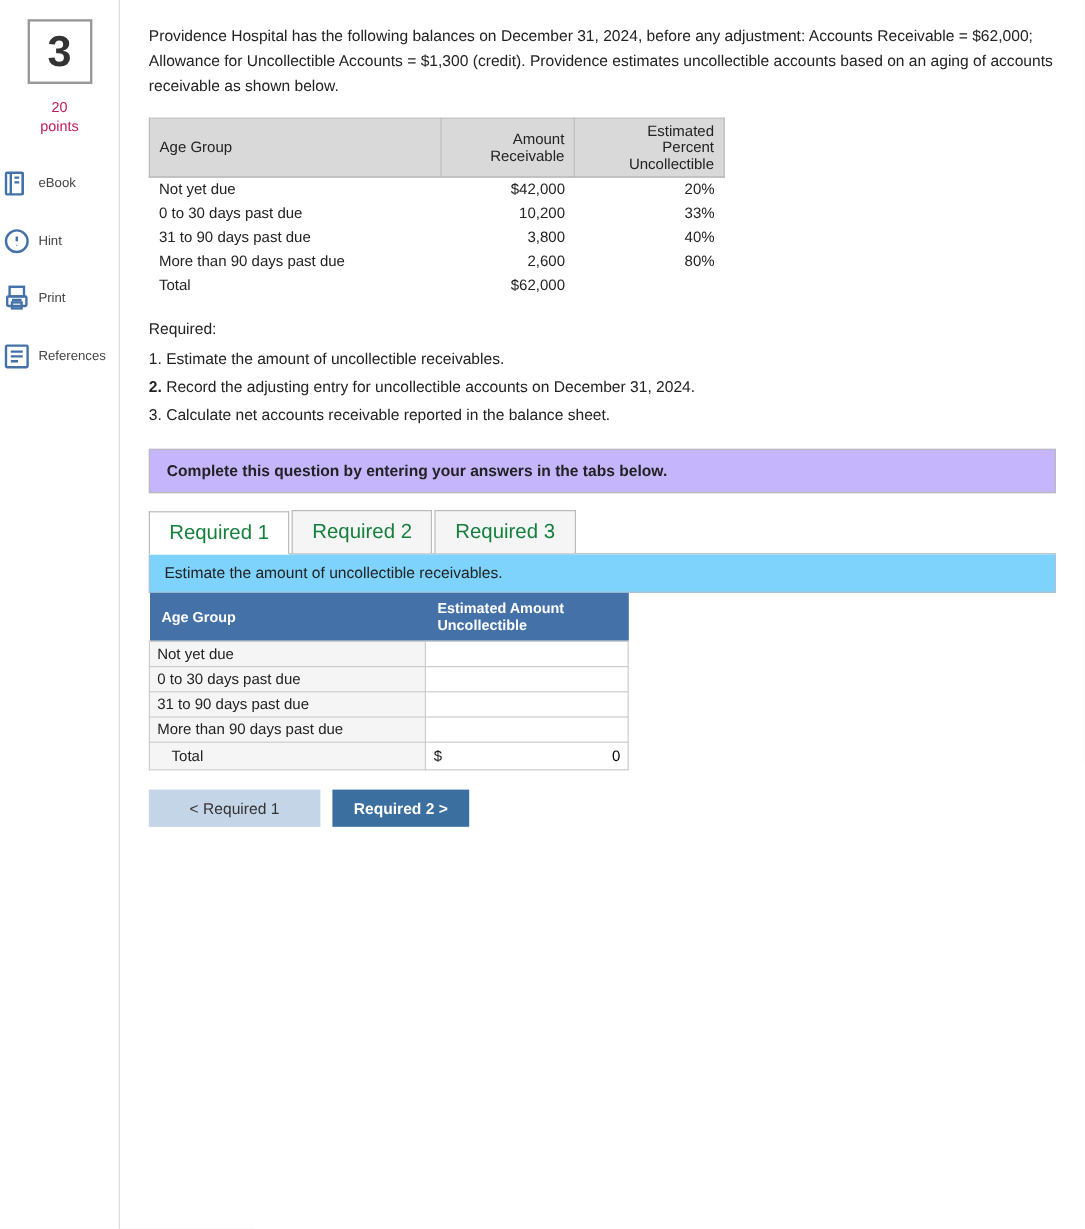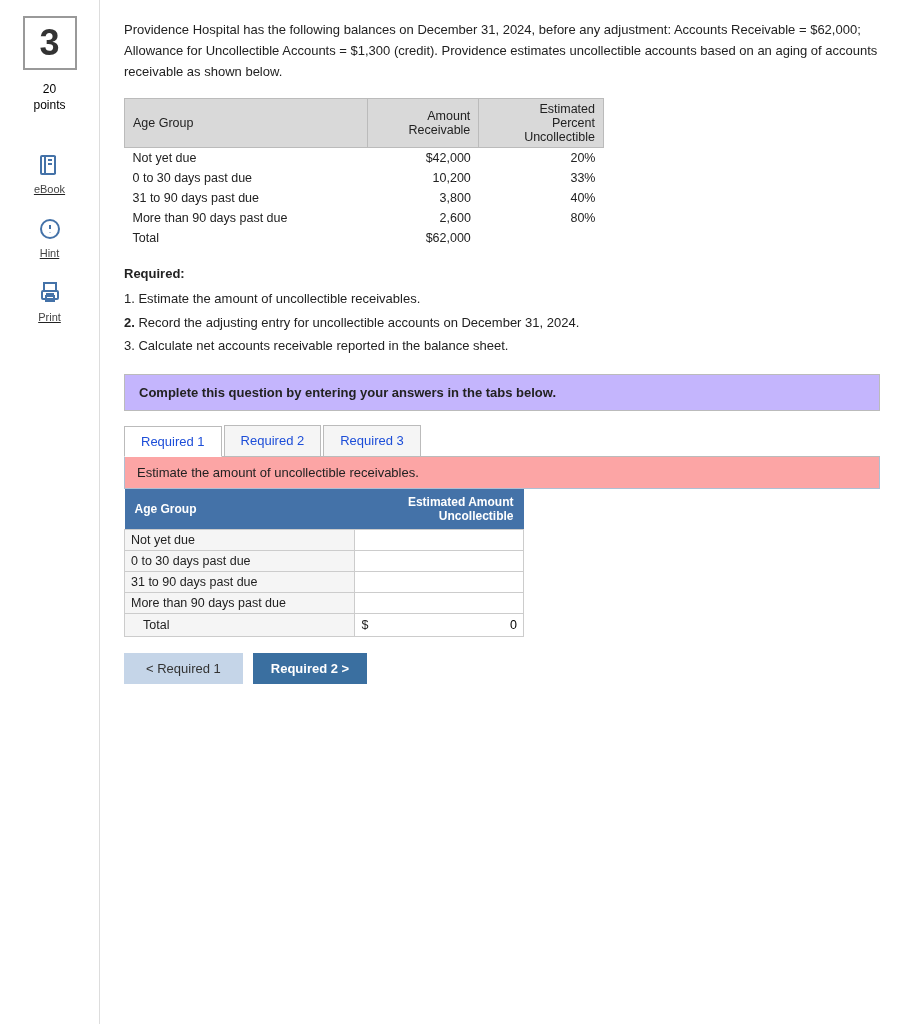--- a/index.html
+++ b/index.html
@@ -33,34 +33,33 @@
       display: flex;
       align-items: center;
       justify-content: center;
       font-size: 36px;
       font-weight: bold;
       color: #333;
       margin-bottom: 12px;
     }
     .points-label {
       font-size: 12px;
-      color: #000000;
+      color: #be185d;
       text-align: center;
-      margin-bottom: 28px;
+      margin-bottom: 16px;
       line-height: 1.3;
     }
     .sidebar-item {
       display: flex;
-      flex-direction: column;
+      flex-direction: row;
       align-items: center;
       padding: 10px 0;
       width: 100%;
       cursor: pointer;
       gap: 4px;
-      text-decoration: underline;
     }
     .sidebar-icon {
       width: 28px;
       height: 28px;
       display: flex;
       align-items: center;
       justify-content: center;
     }
     .sidebar-item-label {
       font-size: 11px;
@@ -105,21 +104,21 @@
     .total-row td {
       border-top: 2px solid #333;
       font-weight: normal;
     }
     .double-underline {
       border-bottom: 3px double #333;
     }
     
     .required-heading {
       font-size: 13px;
-      font-weight: bold;
+      font-weight: normal;
       margin-bottom: 6px;
     }
     .required-list {
       font-size: 13px;
       margin-bottom: 16px;
       line-height: 1.8;
     }
     .required-list li {
       list-style: none;
     }
@@ -137,34 +136,34 @@
       display: flex;
       border-bottom: 1px solid #bbb;
       margin-bottom: 0;
     }
     .tab {
       padding: 7px 16px;
       border: 1px solid #bbb;
       border-bottom: none;
       background: #f5f5f5;
       cursor: pointer;
-      font-size: 13px;
+      font-size: 17px;
       margin-right: 2px;
-      color: #1d4ed8;
+      color: #15803d;
     }
     .tab.active {
       background: #fff;
       font-weight: normal;
       border-bottom: 1px solid #fff;
       position: relative;
       bottom: -1px;
     }
     
     .estimate-header {
-      background: #fca5a5;
+      background: #7dd3fc;
       padding: 8px 12px;
       font-size: 13px;
       margin-bottom: 0;
       border: 1px solid #adc0d4;
       border-top: none;
     }
     
     .input-table {
       width: 400px;
       border-collapse: collapse;
@@ -173,21 +172,21 @@
     }
     .input-table th {
       background: #4472a8;
       color: #fff;
       padding: 6px 10px;
       text-align: left;
       font-weight: bold;
       font-size: 12px;
     }
     .input-table th.right-header {
-      text-align: right;
+      text-align: left;
       width: 130px;
     }
     .input-table td {
       padding: 3px 6px;
       border: 1px solid #ccc;
       background: #fff;
       font-size: 12.5px;
     }
     .input-table td.label-cell {
       background: #f5f5f5;
@@ -225,21 +224,21 @@
     }
     
     .nav-buttons {
       display: flex;
       gap: 10px;
       margin-top: 10px;
     }
     .nav-btn-prev {
       background: #c5d5e8;
       border: none;
-      padding: 8px 22px;
+      padding: 8px 34px;
       font-size: 13px;
       cursor: pointer;
       color: #333;
     }
     .nav-btn-next {
       background: #3a6fa0;
       border: none;
       padding: 0 18px;
       font-size: 13px;
       cursor: pointer;
@@ -294,20 +293,31 @@
         <svg class="icon-svg" viewBox="0 0 24 24" fill="none" stroke="#4472a8" stroke-width="2">
           <rect x="6" y="2" width="12" height="8"></rect>
           <rect x="4" y="10" width="16" height="8" rx="1"></rect>
           <rect x="8" y="15" width="8" height="5"></rect>
           <line x1="8" y1="13" x2="16" y2="13"></line>
         </svg>
       </div>
       <span class="sidebar-item-label">Print</span>
     </div>
 
+    <div class="sidebar-item">
+      <div class="sidebar-icon">
+        <svg class="icon-svg" viewBox="0 0 24 24" fill="none" stroke="#4472a8" stroke-width="2">
+          <rect x="3" y="3" width="18" height="18" rx="1"></rect>
+          <line x1="7" y1="8" x2="17" y2="8"></line>
+          <line x1="7" y1="12" x2="17" y2="12"></line>
+          <line x1="7" y1="16" x2="13" y2="16"></line>
+        </svg>
+      </div>
+      <span class="sidebar-item-label">References</span>
+    </div>
   </div>
 
   <div class="main-content">
     <p class="problem-text">Providence Hospital has the following balances on December 31, 2024, before any adjustment: Accounts Receivable = $62,000; Allowance for Uncollectible Accounts = $1,300 (credit). Providence estimates uncollectible accounts based on an aging of accounts receivable as shown below.</p>
 
     <table class="data-table">
       <thead>
         <tr>
           <th>Age Group</th>
           <th>Amount<br>Receivable</th>

